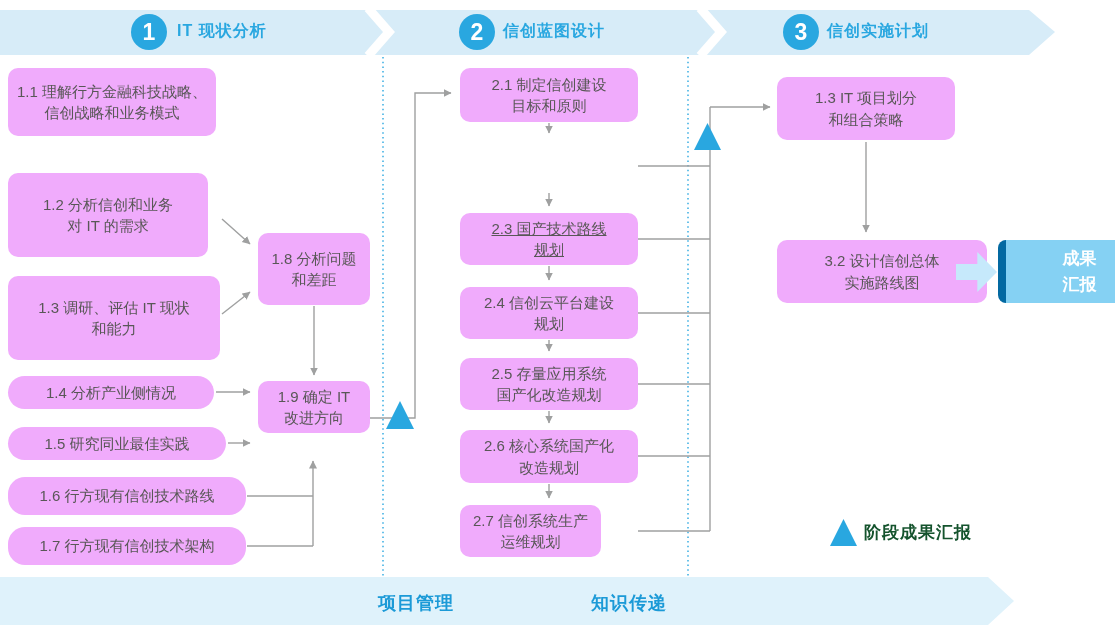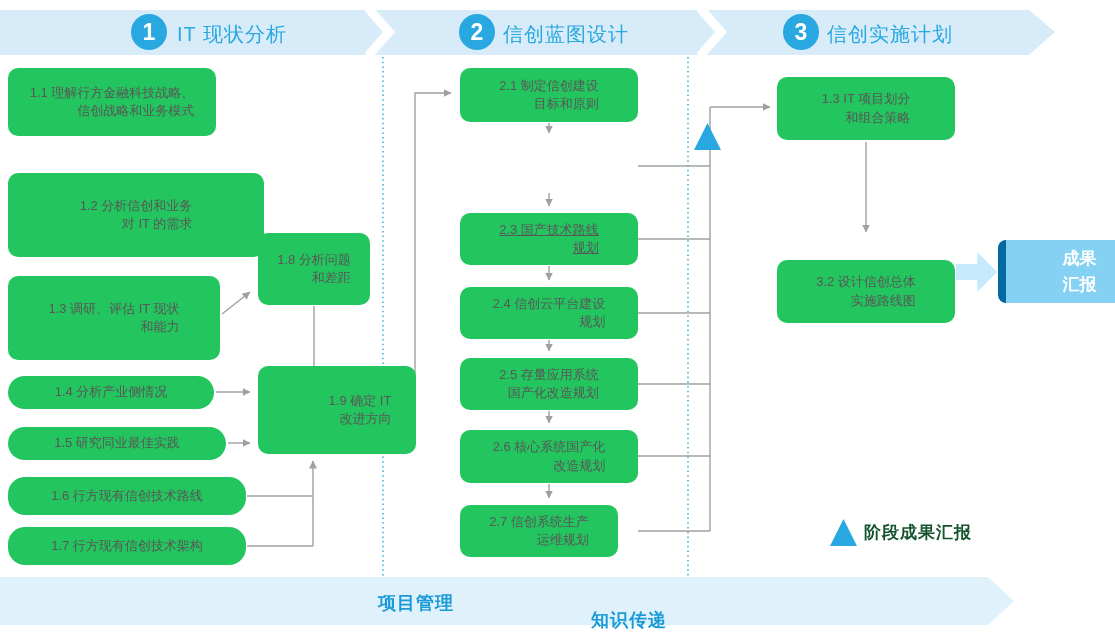--- a/index.html
+++ b/index.html
@@ -9,26 +9,26 @@
   }
   
   .band{position:absolute;background:#d7ecf8;}
   .band.top{left:0;top:10px;width:1056px;height:45px;
     clip-path:polygon(0 0,1029px 0,1055px 22px,1029px 45px,0 45px);}
   .band.bottom{left:0;top:577px;width:1016px;height:48px;background:#dff2fb;
     clip-path:polygon(0 0,988px 0,1014px 24px,988px 48px,0 48px);}
   .num-badge{position:absolute;top:14px;width:36px;height:36px;border-radius:50%;
     background:#29a7e0;color:#ffffff;font-weight:bold;font-size:23px;
     display:flex;align-items:center;justify-content:center;}
-  .phase-title{position:absolute;top:21px;color:#29a7e0;font-weight:normal;font-size:20px;letter-spacing:1px;}
+  .phase-title{position:absolute;top:21px;color:#29a7e0;font-weight:bold;font-size:16px;letter-spacing:1px;}
   .bottom-label{position:absolute;top:591px;color:#1b9ad7;font-weight:bold;font-size:18px;letter-spacing:1px;}
   
-  .box{position:absolute;background:#22c55e;border-radius:10px;color:#595757;
-    font-size:13px;line-height:1.42;display:flex;align-items:center;justify-content:center;
-    text-align:right;white-space:pre-line;}
+  .box{position:absolute;background:#f0abfc;border-radius:10px;color:#595757;
+    font-size:15px;line-height:1.42;display:flex;align-items:center;justify-content:center;
+    text-align:center;white-space:pre-line;}
   .pill{border-radius:17px;}
   
   .result-box{position:absolute;left:998px;top:240px;width:99px;height:63px;
     background:#85d1f3;border-left:8px solid #0369a1;border-radius:8px;
     color:#ffffff;font-weight:bold;font-size:17px;line-height:1.5;
     display:flex;align-items:center;justify-content:center;text-align:center;white-space:pre-line;padding-left:24px;}
   .fat-arrow{position:absolute;left:956px;top:252px;width:41px;height:40px;background:#c6e9fb;
     clip-path:polygon(0 30%,52% 30%,52% 0,100% 50%,52% 100%,52% 70%,0 70%);}
   
   .legend-label{position:absolute;left:864px;top:521px;color:#14532d;font-weight:bold;font-size:17px;letter-spacing:1px;}
@@ -94,53 +94,53 @@
 
   <div class="num-badge" style="left:131px;">1</div>
   <div class="phase-title" style="left:177px;">IT 现状分析</div>
   <div class="num-badge" style="left:459px;">2</div>
   <div class="phase-title" style="left:503px;">信创蓝图设计</div>
   <div class="num-badge" style="left:783px;">3</div>
   <div class="phase-title" style="left:827px;">信创实施计划</div>
 
   <div class="box" style="left:8px;top:68px;width:208px;height:68px;">1.1 理解行方金融科技战略、
 信创战略和业务模式</div>
-  <div class="box" style="left:8px;top:173px;width:256px;height:84px;">1.2 分析信创和业务
+  <div class="box" style="left:8px;top:173px;width:200px;height:84px;">1.2 分析信创和业务
 对 IT 的需求</div>
   <div class="box" style="left:8px;top:276px;width:212px;height:84px;">1.3 调研、评估 IT 现状
 和能力</div>
   <div class="box pill" style="left:8px;top:376px;width:206px;height:33px;">1.4 分析产业侧情况</div>
   <div class="box pill" style="left:8px;top:427px;width:218px;height:33px;">1.5 研究同业最佳实践</div>
   <div class="box pill" style="left:8px;top:477px;width:238px;height:38px;">1.6 行方现有信创技术路线</div>
   <div class="box pill" style="left:8px;top:527px;width:238px;height:38px;">1.7 行方现有信创技术架构</div>
   <div class="box" style="left:258px;top:233px;width:112px;height:72px;">1.8 分析问题
 和差距</div>
-  <div class="box" style="left:258px;top:366px;width:112px;height:88px;padding-left:46px;">1.9 确定 IT
+  <div class="box" style="left:258px;top:381px;width:112px;height:52px;">1.9 确定 IT
 改进方向</div>
 
   <div class="box" style="left:460px;top:68px;width:178px;height:54px;">2.1 制定信创建设
 目标和原则</div>
   <div class="box" style="left:460px;top:213px;width:178px;height:52px;text-decoration:underline;">2.3 国产技术路线
 规划</div>
   <div class="box" style="left:460px;top:287px;width:178px;height:52px;">2.4 信创云平台建设
 规划</div>
   <div class="box" style="left:460px;top:358px;width:178px;height:52px;">2.5 存量应用系统
 国产化改造规划</div>
   <div class="box" style="left:460px;top:430px;width:178px;height:53px;">2.6 核心系统国产化
 改造规划</div>
-  <div class="box" style="left:460px;top:505px;width:158px;height:52px;">2.7 信创系统生产
+  <div class="box" style="left:460px;top:505px;width:141px;height:52px;">2.7 信创系统生产
 运维规划</div>
 
   <div class="box" style="left:777px;top:77px;width:178px;height:63px;">1.3 IT 项目划分
 和组合策略</div>
-  <div class="box" style="left:777px;top:240px;width:178px;height:63px;margin-top:20px;">3.2 设计信创总体
+  <div class="box" style="left:777px;top:240px;width:210px;height:63px;">3.2 设计信创总体
 实施路线图</div>
 
   <div class="fat-arrow"></div>
   <div class="result-box">成果
 汇报</div>
 
   <div class="legend-label">阶段成果汇报</div>
 
   <div class="bottom-label" style="left:378px;">项目管理</div>
-  <div class="bottom-label" style="left:591px;margin-top:17px;">知识传递</div>
+  <div class="bottom-label" style="left:591px;">知识传递</div>
 
 </div>
 
 </body></html>

